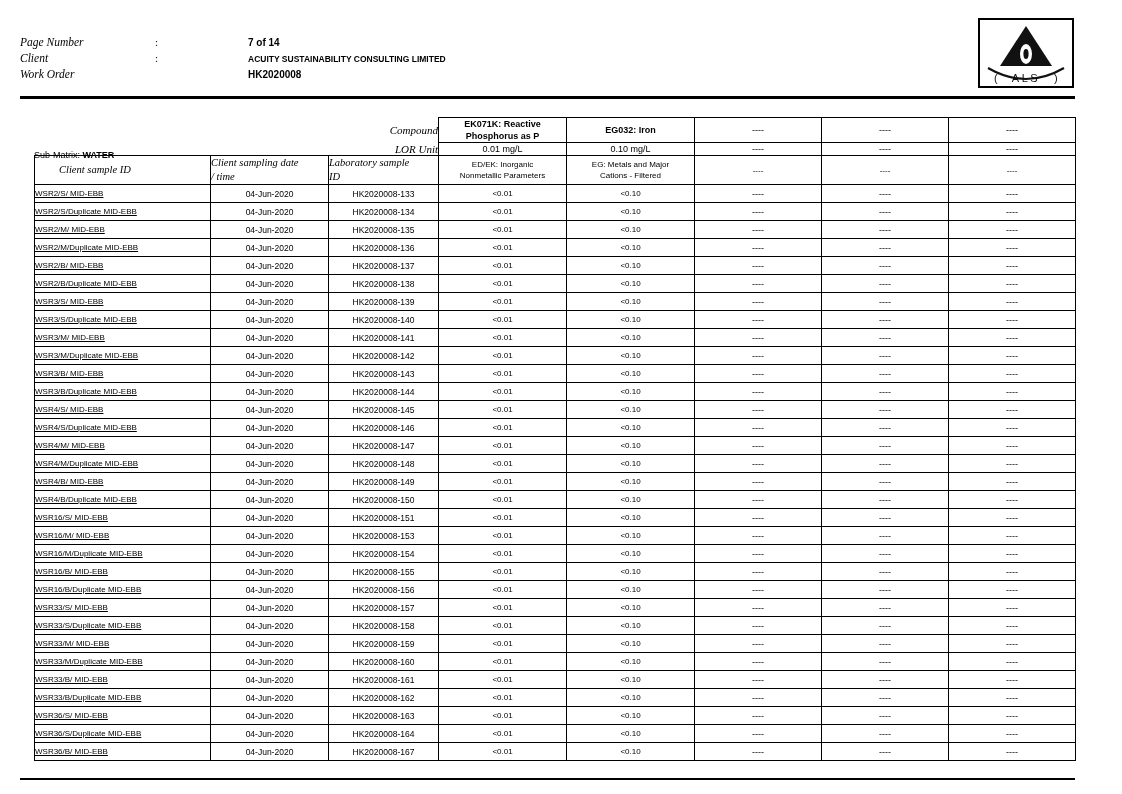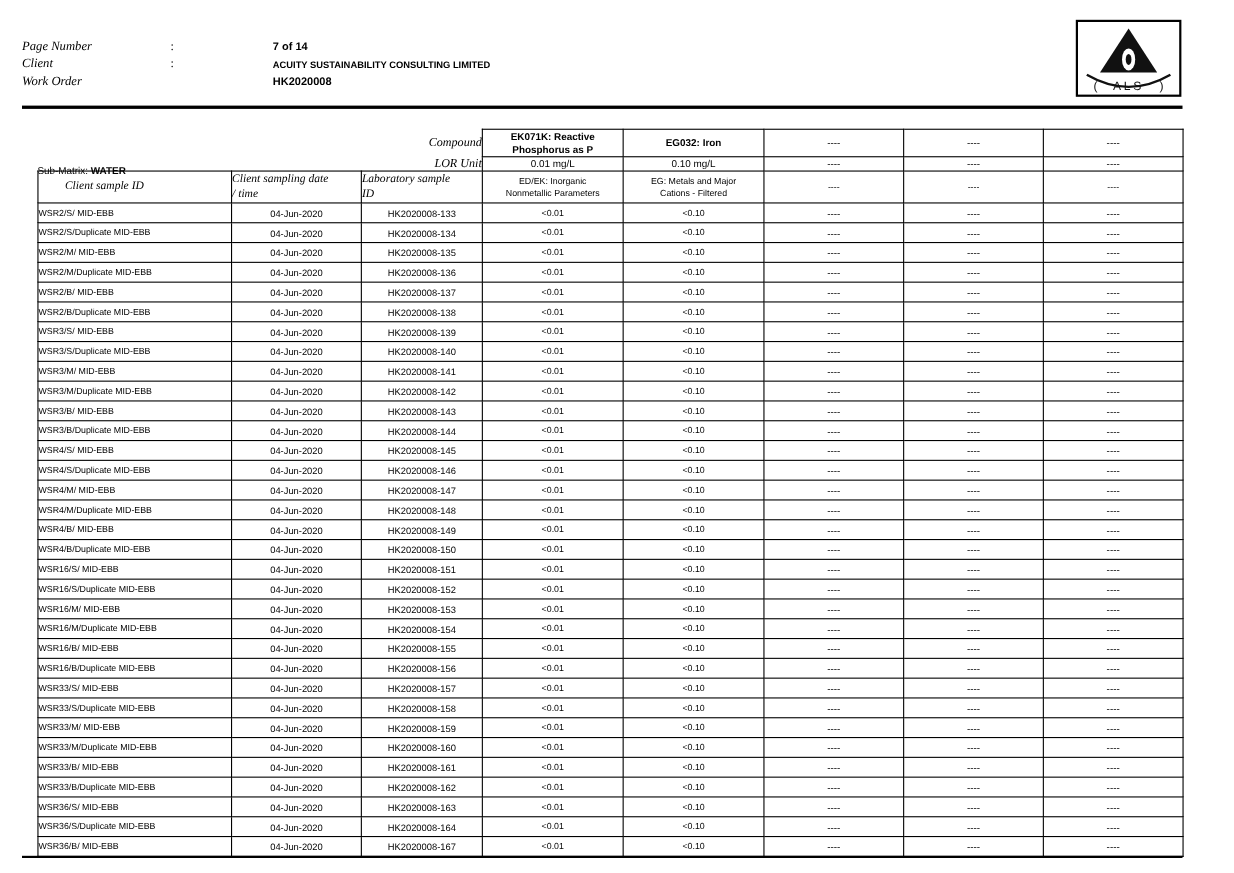--- a/index.html
+++ b/index.html
@@ -156,20 +156,21 @@
   
   tr.data td {
     height: 17px;
   }
   .c-id {
     font-family: "Liberation Sans", sans-serif;
     font-size: 8px;
     font-weight: bold;
     padding-left: 6px;
     text-align: left;
+    text-decoration: underline;
   }
   .c-date, .c-lab {
     font-family: "Liberation Sans", sans-serif;
     font-size: 8.5px;
     text-align: center;
   }
   .c-val {
     font-family: "Liberation Sans", sans-serif;
     font-size: 8px;
     text-align: center;
@@ -478,30 +479,20 @@
           <td class="c-id">WSR16/S/ MID-EBB</td>
           <td class="c-date">04-Jun-2020</td>
           <td class="c-lab">HK2020008-151</td>
           <td class="c-val">&lt;0.01</td>
           <td class="c-val">&lt;0.10</td>
           <td class="c-empty">----</td>
           <td class="c-empty">----</td>
           <td class="c-empty">----</td>
         </tr>
         <tr class="data">
-          <td class="c-id">WSR16/S/Duplicate MID-EBB</td>
-          <td class="c-date">04-Jun-2020</td>
-          <td class="c-lab">HK2020008-152</td>
-          <td class="c-val">&lt;0.01</td>
-          <td class="c-val">&lt;0.10</td>
-          <td class="c-empty">----</td>
-          <td class="c-empty">----</td>
-          <td class="c-empty">----</td>
-        </tr>
-        <tr class="data">
           <td class="c-id">WSR16/M/ MID-EBB</td>
           <td class="c-date">04-Jun-2020</td>
           <td class="c-lab">HK2020008-153</td>
           <td class="c-val">&lt;0.01</td>
           <td class="c-val">&lt;0.10</td>
           <td class="c-empty">----</td>
           <td class="c-empty">----</td>
           <td class="c-empty">----</td>
         </tr>
         <tr class="data">

